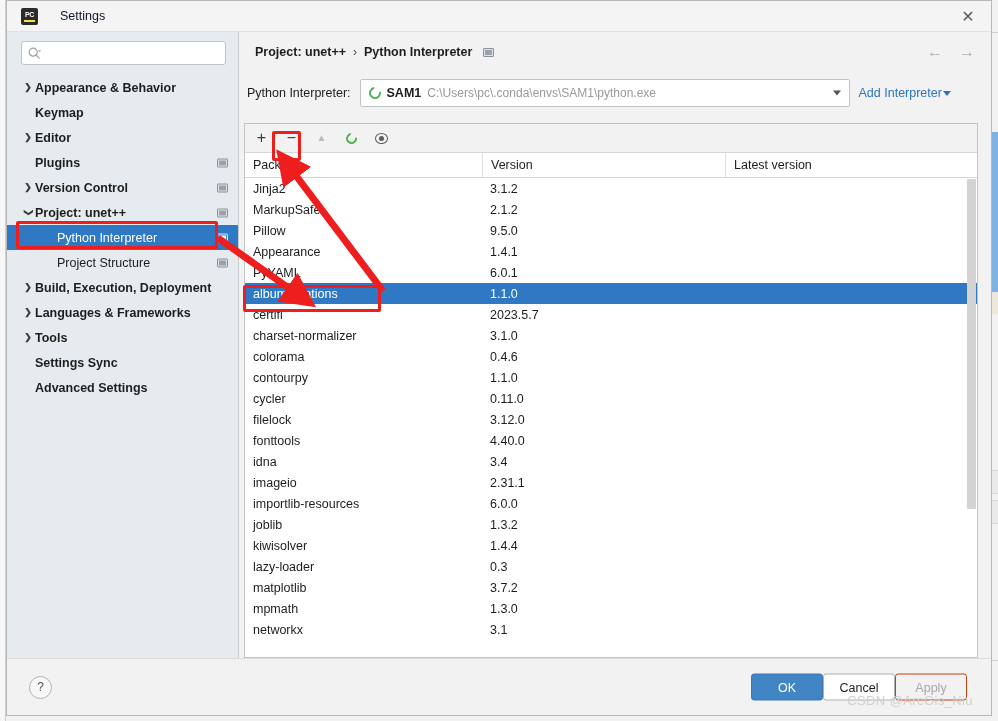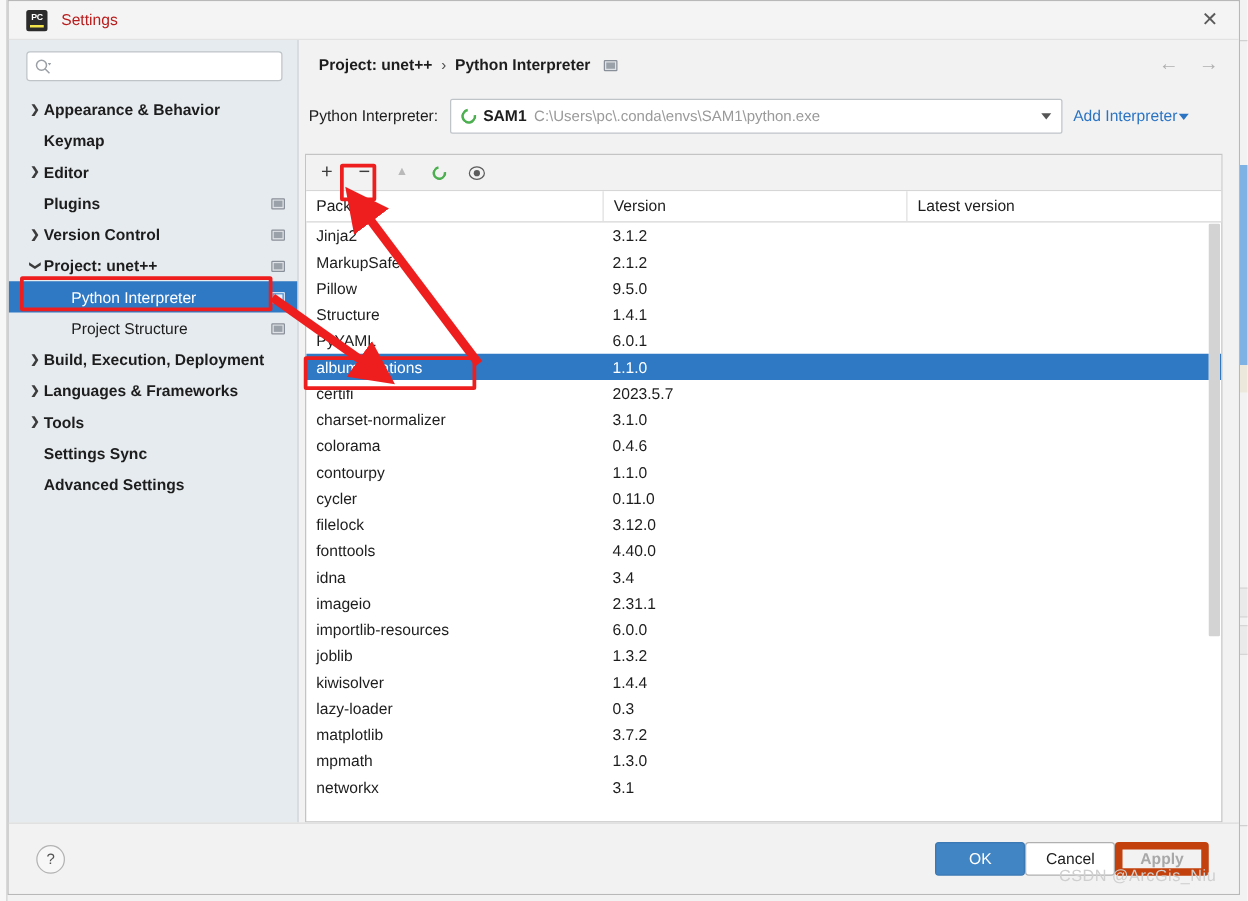--- a/index.html
+++ b/index.html
@@ -60,21 +60,21 @@
   .pc-logo .pc-text {
     color: #ffffff; font-size: 7px; font-weight: bold;
     letter-spacing: -0.3px; line-height: 1; margin-bottom: 3px;
     font-family: "Liberation Sans", sans-serif;
   }
   .pc-logo .pc-bar {
     position: absolute; left: 3px; bottom: 3px; width: 11px; height: 2px;
     background: #f4e44c;
   }
   #title-text {
-    margin-left: 11px; font-size: 12.5px; color: #b91c1c;
+    margin-left: 22px; font-size: 12.5px; color: #0f172a;
   }
   #close-btn {
     position: absolute; right: 0; top: 0; width: 46px; height: 31px;
     display: flex; align-items: center; justify-content: center;
     color: #5a5a5a; font-size: 16px; line-height: 1; cursor: pointer;
   }
 
   
   #body-area { flex: 1 1 auto; display: flex; min-height: 0; }
 
@@ -261,21 +261,21 @@
     position: absolute; right: 24px; top: 50%; transform: translateY(-50%);
     display: flex; gap: 0;
   }
   .fbtn {
     min-width: 72px; height: 27px; border-radius: 3px;
     display: flex; align-items: center; justify-content: center;
     font-size: 12.5px; cursor: pointer; padding: 0 14px;
   }
   .fbtn.primary { background: #4285c4; color: #ffffff; border: 1px solid #3b79b4; }
   .fbtn.normal { background: #ffffff; color: #1d1d1d; border: 1px solid #b0b0b0; }
-  .fbtn.disabled { background: #f2f2f2; color: #a8a8a8; border: 6px solid #c2410c; cursor: default; font-weight: bold; }
+  .fbtn.disabled { background: #f2f2f2; color: #a8a8a8; border: 1px solid #c2410c; cursor: default; }
 
   #watermark {
     position: absolute; right: 18px; bottom: 7px;
     font-size: 13px; color: #cfcfcf; letter-spacing: 0.4px;
     pointer-events: none; white-space: nowrap;
   }
 
   
   #annot {
     position: absolute; left: 0; top: 0; width: 998px; height: 721px;
@@ -443,21 +443,21 @@
               <div class="c col-pkg">MarkupSafe</div>
               <div class="c col-ver">2.1.2</div>
               <div class="c col-lat"></div>
             </div>
             <div class="pkg-row">
               <div class="c col-pkg">Pillow</div>
               <div class="c col-ver">9.5.0</div>
               <div class="c col-lat"></div>
             </div>
             <div class="pkg-row">
-              <div class="c col-pkg">Structure</div>
+              <div class="c col-pkg">Appearance</div>
               <div class="c col-ver">1.4.1</div>
               <div class="c col-lat"></div>
             </div>
             <div class="pkg-row">
               <div class="c col-pkg">PyYAML</div>
               <div class="c col-ver">6.0.1</div>
               <div class="c col-lat"></div>
             </div>
             <div class="pkg-row selected">
               <div class="c col-pkg">albumentations</div>

